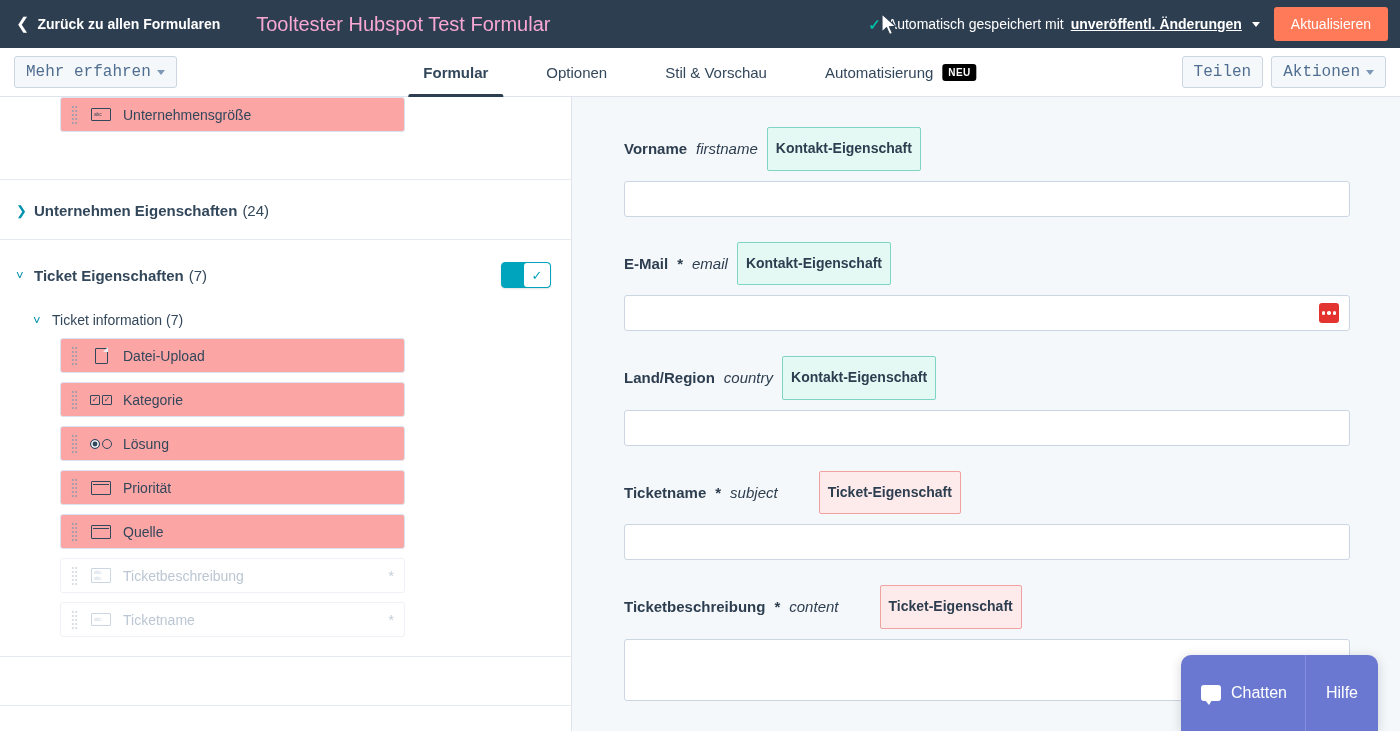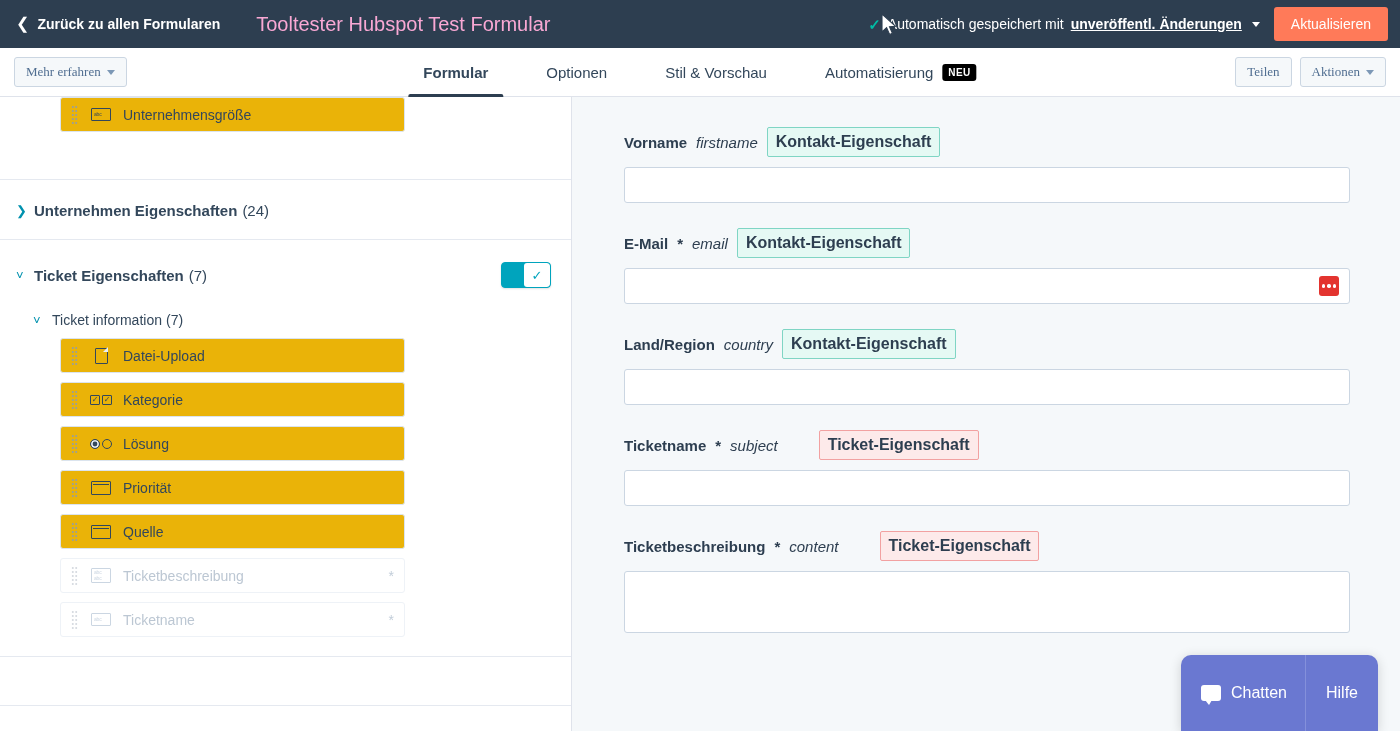--- a/index.html
+++ b/index.html
@@ -54,23 +54,23 @@
 
   
   .tabbar {
     height: 49px; min-height: 49px; background: #ffffff;
     border-bottom: 1px solid #dfe3eb;
     display: flex; align-items: center; padding: 0 14px;
     position: relative;
   }
   .btn-ghost {
     background: #f5f8fa; border: 1px solid #cbd6e2; border-radius: 3px;
-    color: #506e91; font-size: 13px; padding: 6px 11px; cursor: pointer;
+    color: #506e91; font-size: 16px; padding: 6px 11px; cursor: pointer;
     display: inline-flex; align-items: center; gap: 6px;
-    font-family: Liberation Serif, serif; white-space: nowrap;
+    font-family: Liberation Mono, monospace; white-space: nowrap;
   }
   .caret-down-blue {
     display: inline-block; width: 0; height: 0;
     border-left: 4px solid transparent; border-right: 4px solid transparent;
     border-top: 5px solid #7c98b6;
   }
   .tabs {
     position: absolute; left: 50%; transform: translateX(-50%);
     display: flex; align-items: center; gap: 0; height: 100%;
   }
@@ -123,21 +123,21 @@
   .subsection-head {
     display: flex; align-items: center; padding: 4px 20px 10px 33px;
   }
   .subsection-title { font-size: 14px; color: #33475b; margin-left: 5px; }
   .subsection-count { font-size: 14px; color: #33475b; margin-left: 4px; }
 
   .field-list { padding: 0 0 10px 0; }
   .field-item {
     display: flex; align-items: center;
     margin: 0 0 9px 60px; width: 345px; height: 35px;
-    background: #eab308; border: 1px solid #dbe4ee; border-radius: 3px;
+    background: #fca5a5; border: 1px solid #dbe4ee; border-radius: 3px;
     cursor: grab; padding: 0 10px;
   }
   .field-item.disabled { background: #ffffff; border-color: #eef2f7; cursor: default; }
   .grip {
     width: 7px; height: 19px; margin-right: 12px; flex-shrink: 0;
     background-image: radial-gradient(#8f9bab 0.9px, transparent 1px);
     background-size: 3.5px 4px; opacity: .85;
   }
   .field-item.disabled .grip { opacity: .35; }
   .field-icon {
@@ -193,21 +193,21 @@
   .right-panel {
     flex: 1; background: #f5f8fa; overflow: hidden; position: relative;
     padding: 30px 50px 0 52px;
   }
   .form-field { margin-bottom: 25px; }
   .field-head { display: flex; align-items: center; gap: 9px; margin-bottom: 10px; }
   .fh-label { font-size: 15px; font-weight: 700; color: #2d3e50; white-space: nowrap; }
   .fh-req { font-size: 15px; font-weight: 700; color: #2d3e50; }
   .fh-internal { font-size: 15px; font-style: italic; color: #2d3e50; white-space: nowrap; }
   .tag {
-    font-size: 16px; font-weight: 700; padding: 4px 8px; border-radius: 2px;
+    font-size: 14px; font-weight: 700; padding: 12px 8px; border-radius: 2px;
     white-space: nowrap; line-height: 1.25;
   }
   .tag.contact { background: #e5f9f4; border: 1px solid #7fd5c4; color: #2d3e50; }
   .tag.ticket  { background: #fdeaea; border: 1px solid #f2a1a1; color: #2d3e50; margin-left: 32px; }
   .input-box {
     background: #ffffff; border: 1px solid #cbd6e2; border-radius: 3px;
     height: 36px; width: 100%; position: relative;
     display: flex; align-items: center; padding: 0 10px;
   }
   .input-box.tall { height: 62px; align-items: flex-start; }

